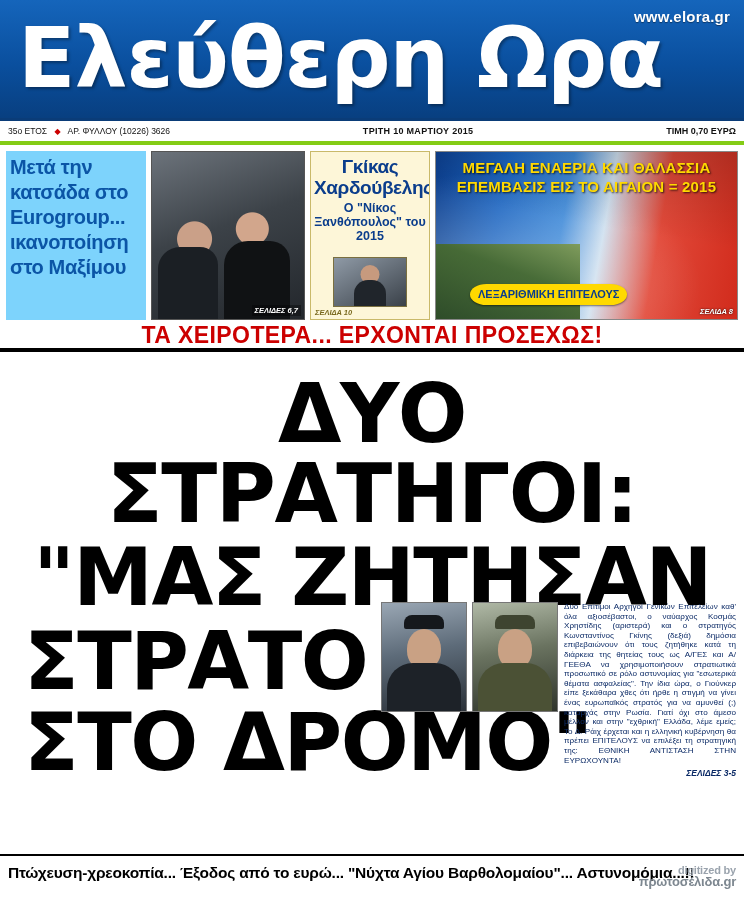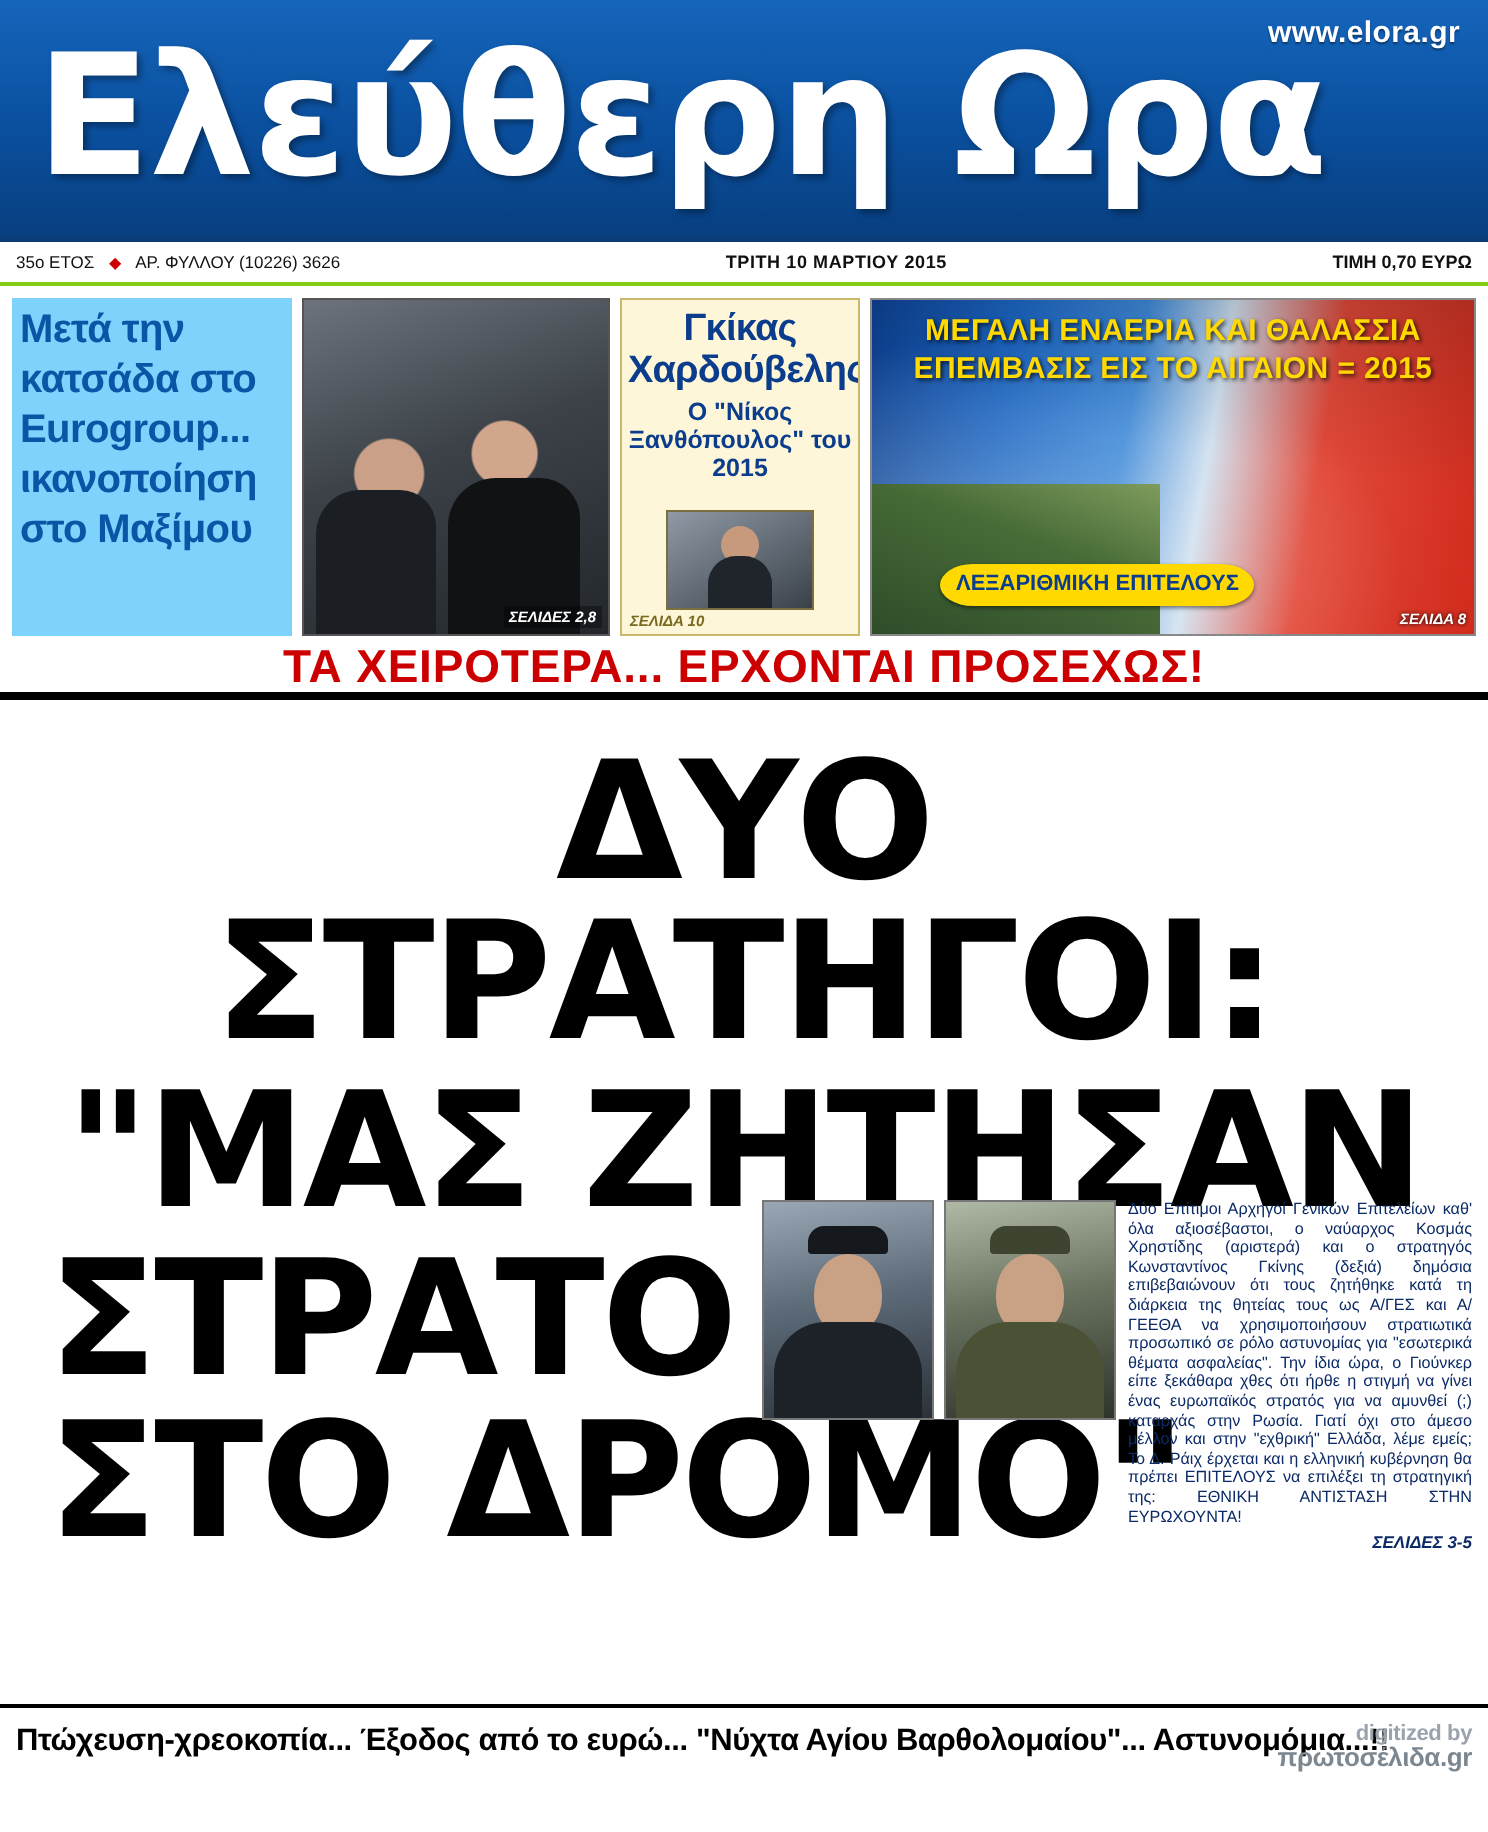--- a/index.html
+++ b/index.html
@@ -35,21 +35,21 @@
     font-size:84px;
     line-height:92px;
     letter-spacing:-1px;
     text-shadow:2px 2px 3px rgba(0,0,0,.35);
     white-space:nowrap;
   }
 
   
   .info-strip{
     height:20px;
-    border-bottom:2px solid #84cc16;
+    border-bottom:4px solid #84cc16;
     display:flex;align-items:center;
     font-size:8.5px;color:#111;
     padding:0 8px;
     background:#fff;
   }
   .info-left{flex:0 0 auto;}
   .info-center{flex:1 1 auto;text-align:center;font-weight:bold;font-size:9px;letter-spacing:.3px;}
   .info-right{flex:0 0 auto;font-weight:bold;font-size:9px;}
   .diamond{color:#cc0000;font-size:8px;margin:0 5px;}
 
@@ -311,21 +311,21 @@
   </div>
 
   <div class="teasers">
 
     <div class="teaser teaser-left">
       <div class="txt">Μετά την κατσάδα στο Eurogroup... ικανοποίηση στο Μαξίμου</div>
     </div>
 
     <div class="teaser teaser-photo">
       <div class="photo-a"></div>
-      <div class="caption-red">ΣΕΛΙΔΕΣ 2,8</div>
+      <div class="caption-red">ΣΕΛΙΔΕΣ 6,7</div>
     </div>
 
     <div class="teaser teaser-box">
       <h3>Γκίκας Χαρδούβελης</h3>
       <div class="sub">Ο "Νίκος Ξανθόπουλος" του 2015</div>
       <div class="box-photo"></div>
       <div class="box-caption">ΣΕΛΙΔΑ 10</div>
     </div>
 
     <div class="teaser teaser-right">

